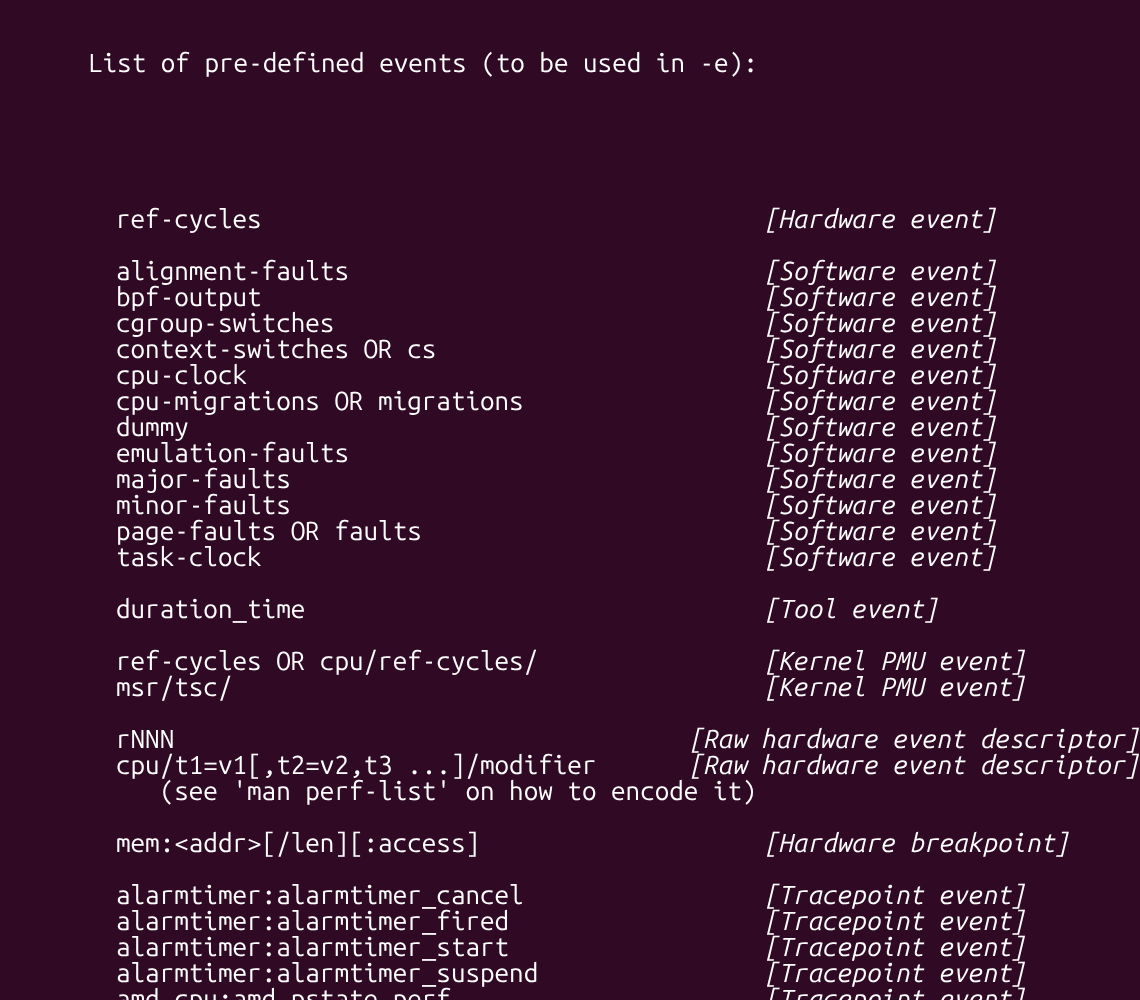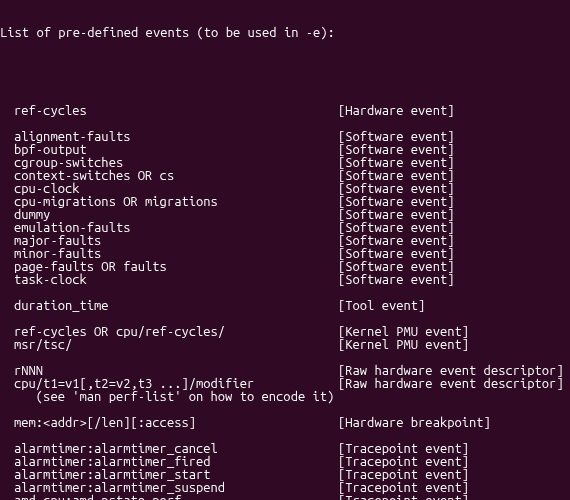--- a/index.html
+++ b/index.html
@@ -13,31 +13,33 @@
     font-size: 13px;
     line-height: 13px;
     overflow: hidden;
   }
   .terminal {
     padding: 0;
     white-space: pre;
   }
   .row {
     display: flex;
+    padding-left: 44px;
   }
   .col-left {
     padding-left: 14px;
     width: 338px;
     box-sizing: border-box;
   }
   .col-left.noindent {
     padding-left: 0;
   }
   .col-right {
     flex: 0 0 auto;
+    font-style: italic;
   }
   .blank {
     height: 13px;
   }
 </style>
 </head>
 <body>
 
 <div class="terminal">
   <div class="row">

